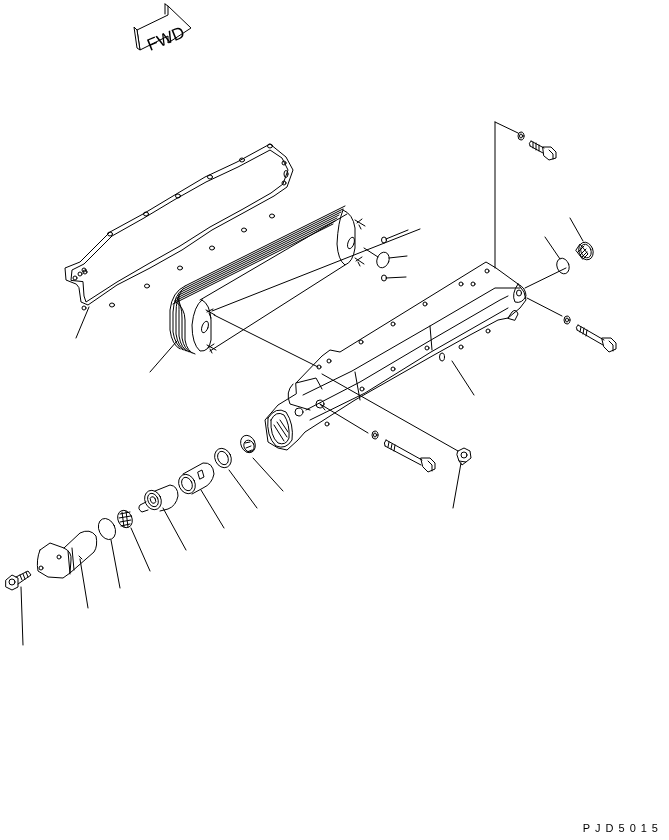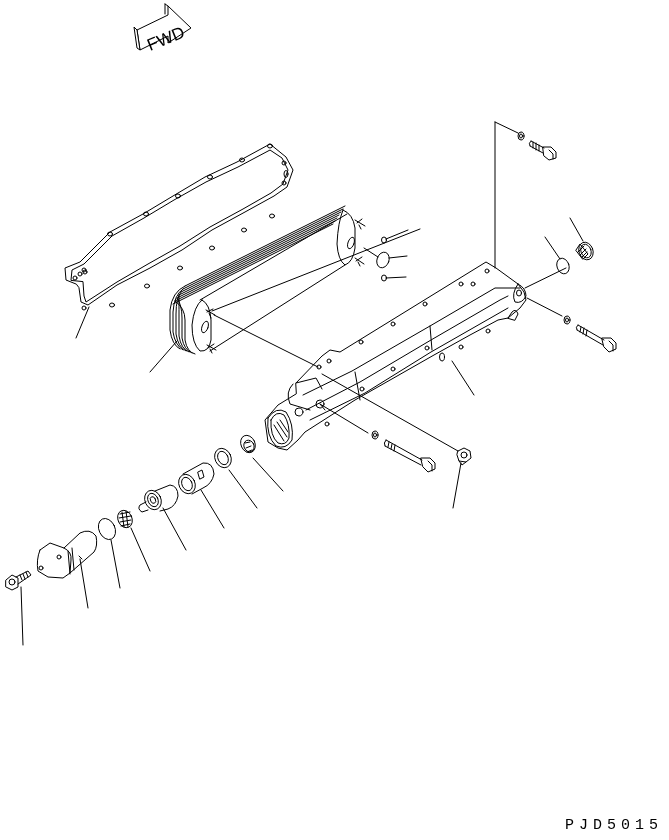--- a/index.html
+++ b/index.html
@@ -2,21 +2,21 @@
 <html><head>
   <meta charset="utf-8">
   <style>
     html, body { margin: 0; padding: 0; background: #ffffff; }
     body { width: 669px; height: 840px; position: relative; overflow: hidden; font-family: "Liberation Sans", sans-serif; }
     #diagram { position: absolute; left: 0; top: 0; width: 669px; height: 840px; }
     #diagram * { vector-effect: non-scaling-stroke; }
     .ln { fill: none; stroke: #000; stroke-width: 1; stroke-linejoin: round; stroke-linecap: round; }
     .fw { fill: #fff; stroke: #000; stroke-width: 1; stroke-linejoin: round; }
     .fwd-text { font-family: "Liberation Sans", sans-serif; font-size: 17px; fill: #000; }
-    .code { position: absolute; right: 6px; bottom: 6px; font-family: Liberation Mono, monospace; font-size: 15px; letter-spacing: 5px; color: #000; }
+    .code { position: absolute; right: 6px; bottom: 6px; font-family: Liberation Sans, sans-serif; font-size: 11px; letter-spacing: 5px; color: #000; }
   </style>
 </head>
 <body>
 
 <svg id="diagram" viewBox="0 0 669 840" xmlns="http://www.w3.org/2000/svg">
 
   <g>
     <polygon class="fw" points="137,30 168,15 168,6 191,28 168,43 168,36 140,50"></polygon>
     <polygon class="fw" points="134,27 137,30 140,50 137,48"></polygon>
     <line class="ln" x1="165" y1="4" x2="168" y2="6"></line>

